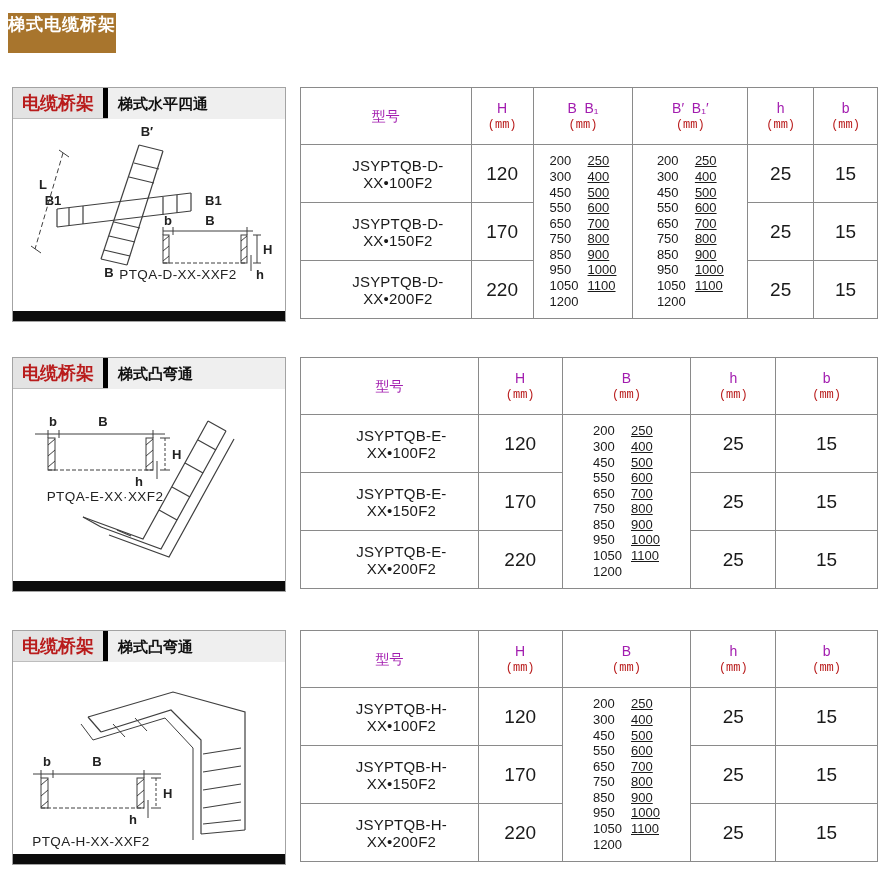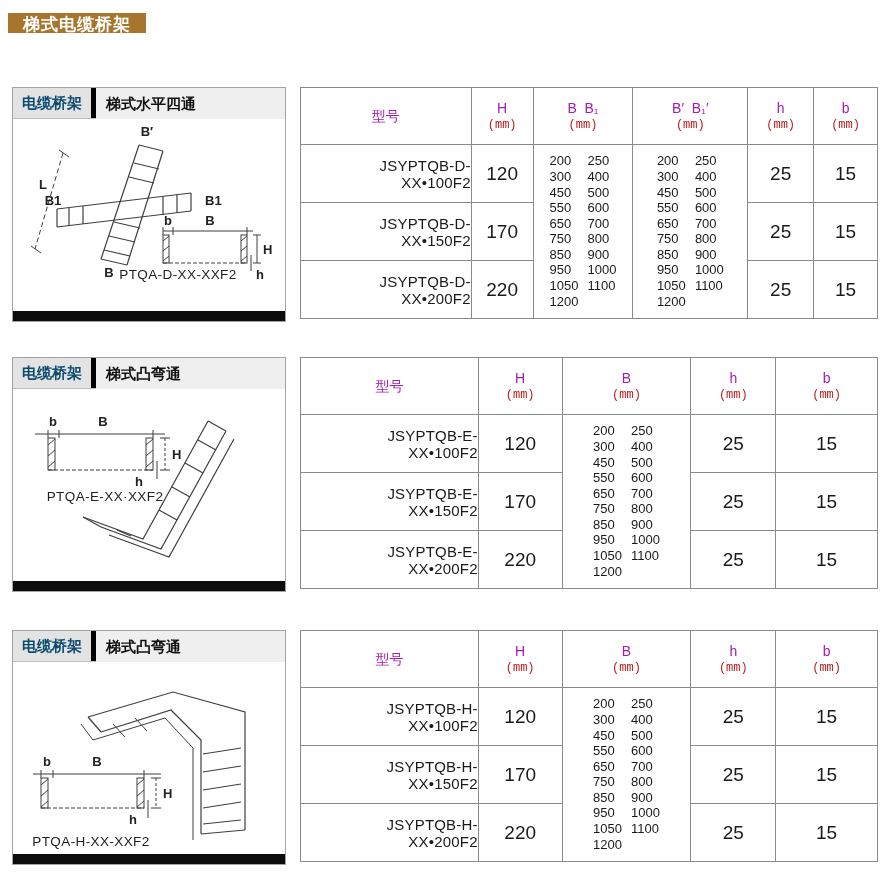--- a/index.html
+++ b/index.html
@@ -2,37 +2,37 @@
 <html><head>
 <meta charset="utf-8">
 <style>
   html,body{margin:0;padding:0;}
   body{
     width:886px;height:884px;position:relative;background:#ffffff;
     font-family:"Liberation Sans","DejaVu Sans",sans-serif;color:#1a1a1a;
     overflow:hidden;
   }
   .page-title{
-    position:absolute;left:8px;top:13px;height:20px;line-height:24px;
+    position:absolute;left:8px;top:13px;height:40px;line-height:24px;
     background:#a8752d;color:#ffffff;font-size:17px;font-weight:bold;
-    padding:0 15px;letter-spacing:1px;
+    padding:0 0;letter-spacing:1px;
   }
   .section{position:absolute;left:12px;width:866px;}
   #sec1{top:87px;} #sec2{top:357px;} #sec3{top:630px;}
 
   .panel{
     position:absolute;left:0;top:0;width:274px;
     border:1px solid #a3a3a3;background:#fff;box-sizing:border-box;
   }
   .panel-header{
     height:30px;display:flex;align-items:stretch;
     border-bottom:1px solid #bdbdbd;
   }
   .panel-cat{
-    background:#e3e3e3;font-weight:bold;font-size:15px;color:#0c4a6e;
+    background:#e3e3e3;font-weight:bold;font-size:18px;color:#b91c1c;
     display:flex;align-items:center;padding:8px 9px;white-space:nowrap;
   }
   .panel-vdiv{width:5px;background:#000;}
   .panel-sub{
     background:#efefef;font-weight:bold;font-size:15px;color:#111;
     display:flex;align-items:center;padding:16px 10px;flex:1;white-space:nowrap;
   }
   .panel-body{height:192px;position:relative;background:#fff;}
   .panel-body svg{display:block;}
   .black-bar{height:10px;background:#0c0c0c;}
@@ -42,25 +42,25 @@
     table-layout:fixed;background:#fff;
   }
   .dtable td,.dtable th{
     border:1px solid #8a8a8a;padding:0;text-align:center;vertical-align:middle;
     font-weight:normal;overflow:hidden;
   }
   .dtable tr.hrow{height:57px;}
   .dtable tr.drow{height:58px;}
   .hl1{font-size:14px;line-height:17px;color:#a21caf;}
   .hl2{font-size:12px;line-height:16px;color:#b91c1c;font-family:Liberation Mono, monospace;}
-  td.model{text-align:right;padding-left:24px;font-size:15px;letter-spacing:.2px;}
+  td.model{text-align:center;padding-left:24px;font-size:15px;letter-spacing:.2px;}
   td.num{font-size:19px;}
   td.bcell{vertical-align:middle;}
   .pairs{display:inline-block;text-align:left;}
-  .pairs .bpair{font-size:13px;line-height:15.6px;white-space:nowrap;}
+  .pairs .bpair{font-size:13px;line-height:15.6px;white-space:nowrap;text-decoration:underline;}
   .pairs .bpair span:first-child{display:inline-block;min-width:38px;}
   svg text{font-family:"Liberation Sans","DejaVu Sans",sans-serif;fill:#222;}
   svg .dim{font-size:13px;font-weight:bold;}
   svg .cap{font-size:13.5px;letter-spacing:.4px;}
   svg line,svg path,svg polyline,svg rect{stroke:#3f3f3f;fill:none;}
 </style>
 </head>
 <body>
 
 <div class="page-title">梯式电缆桥架</div>

